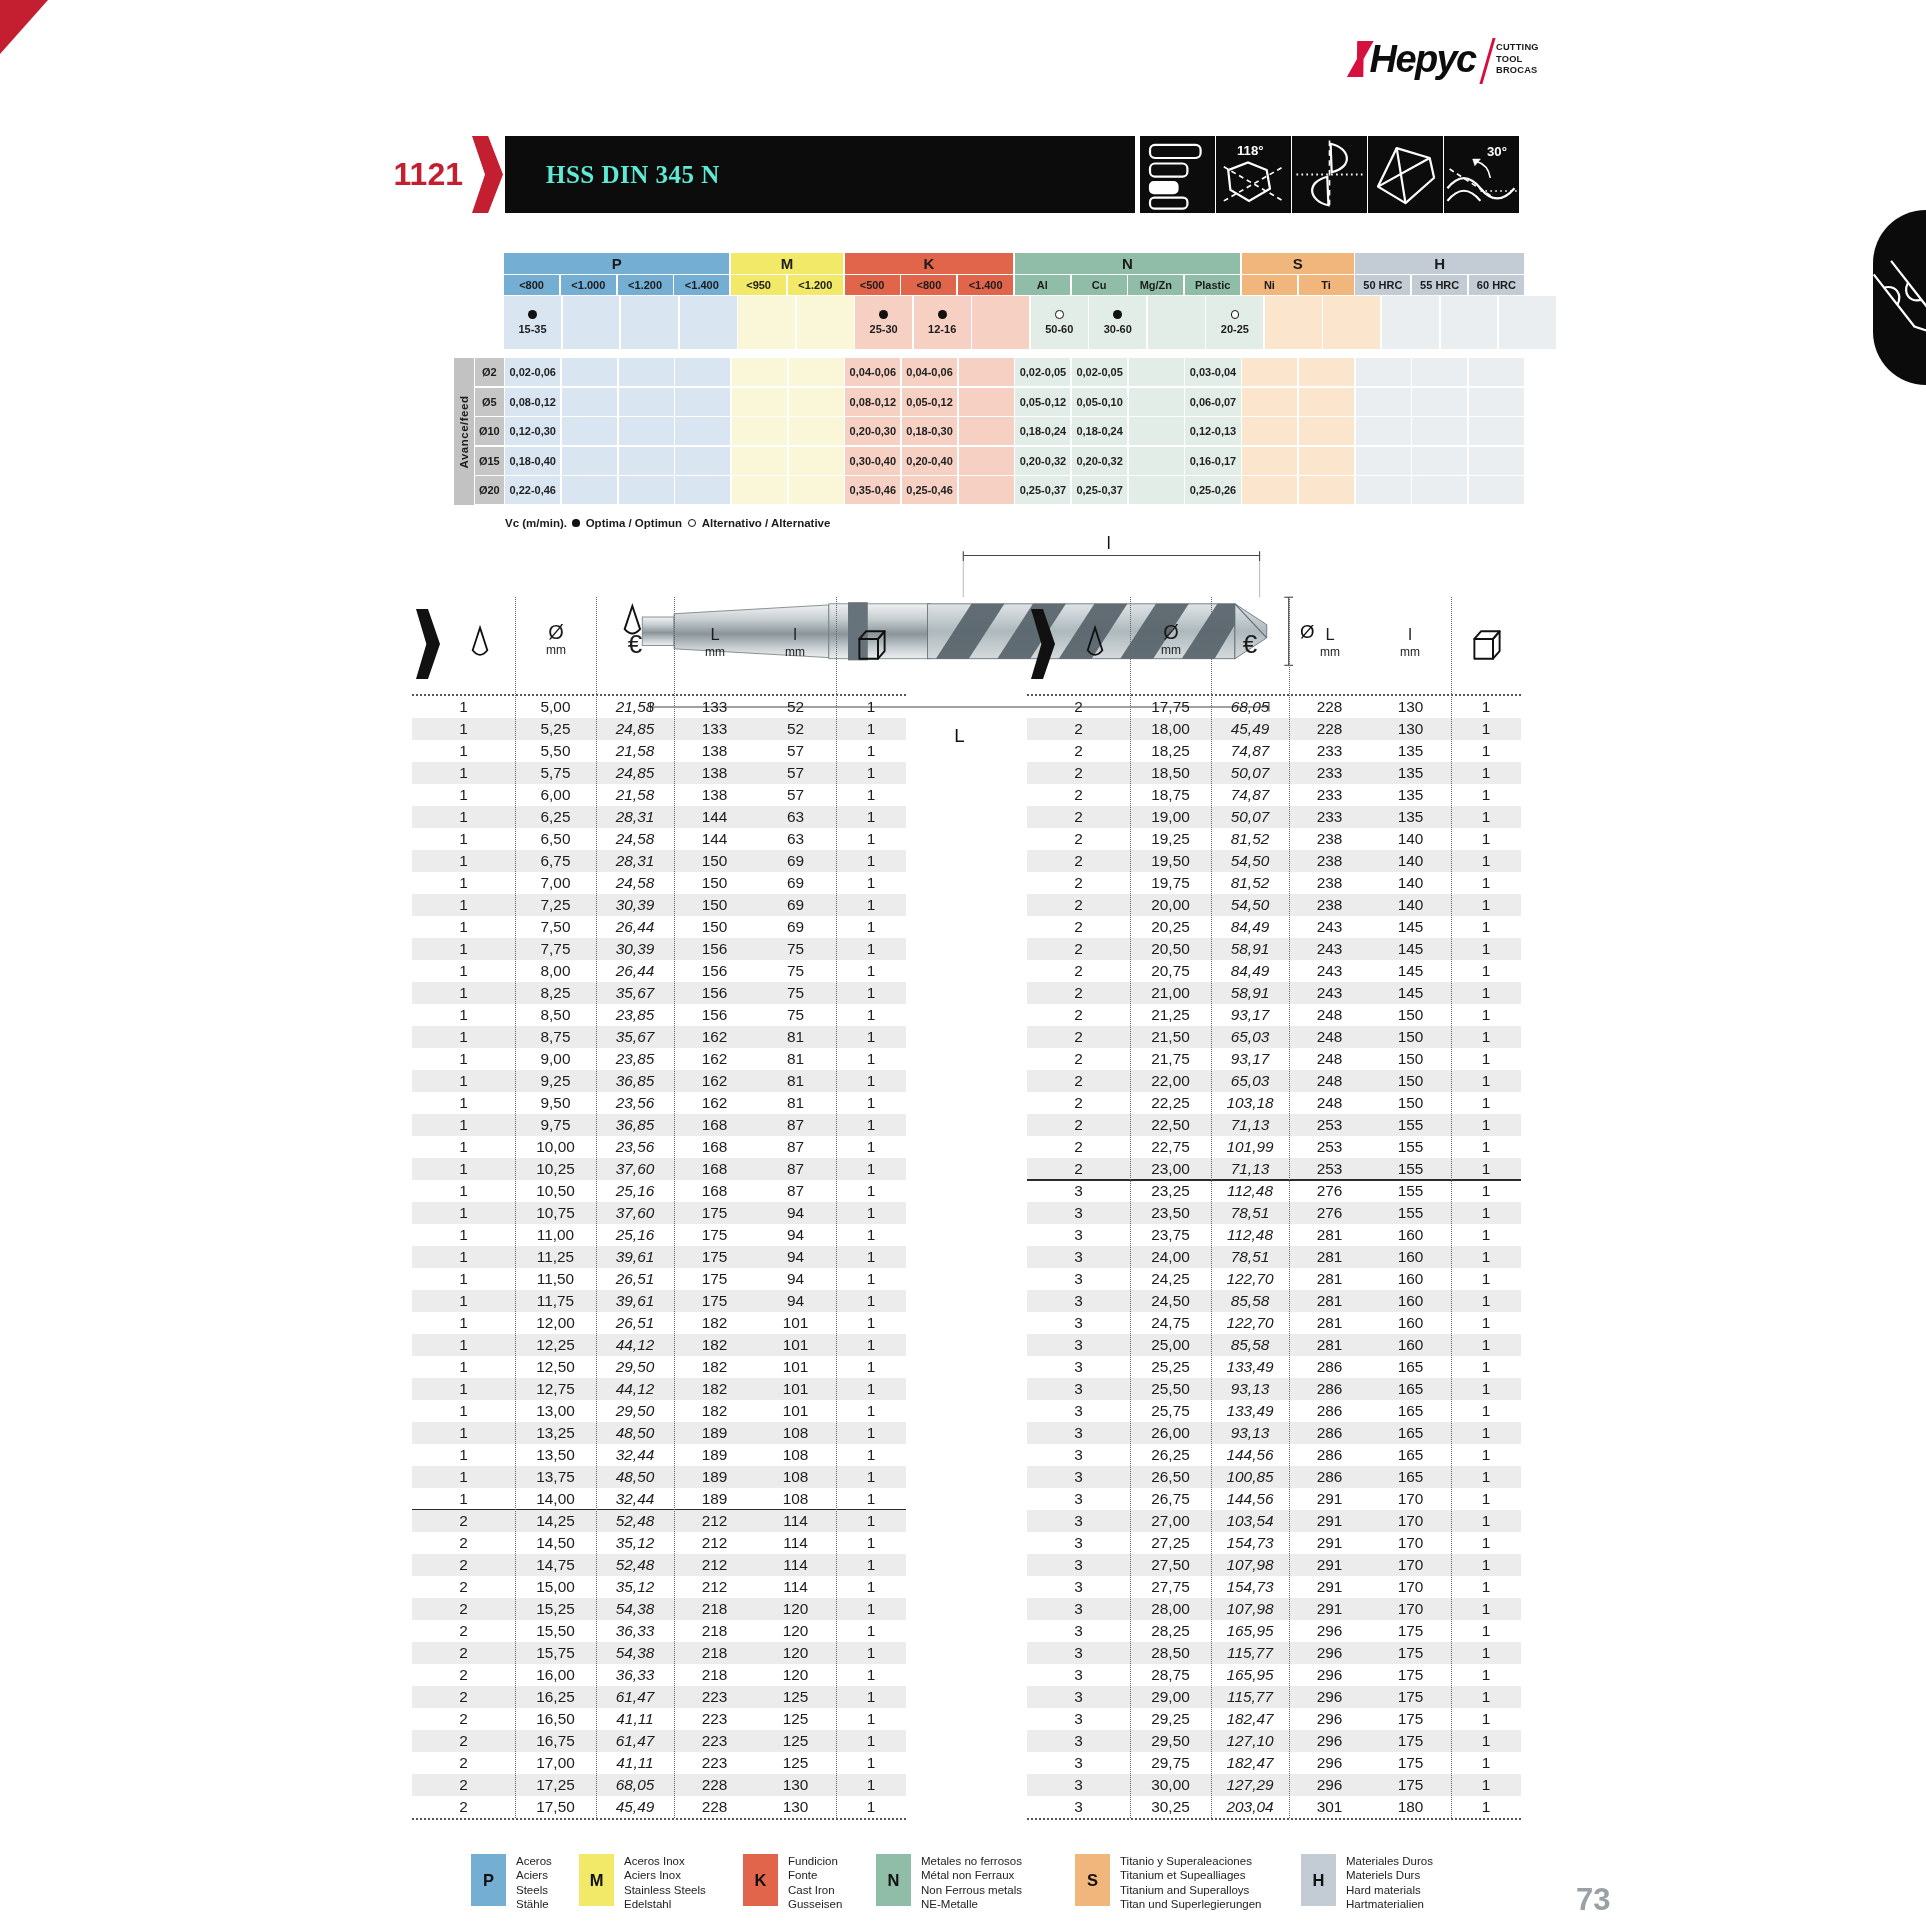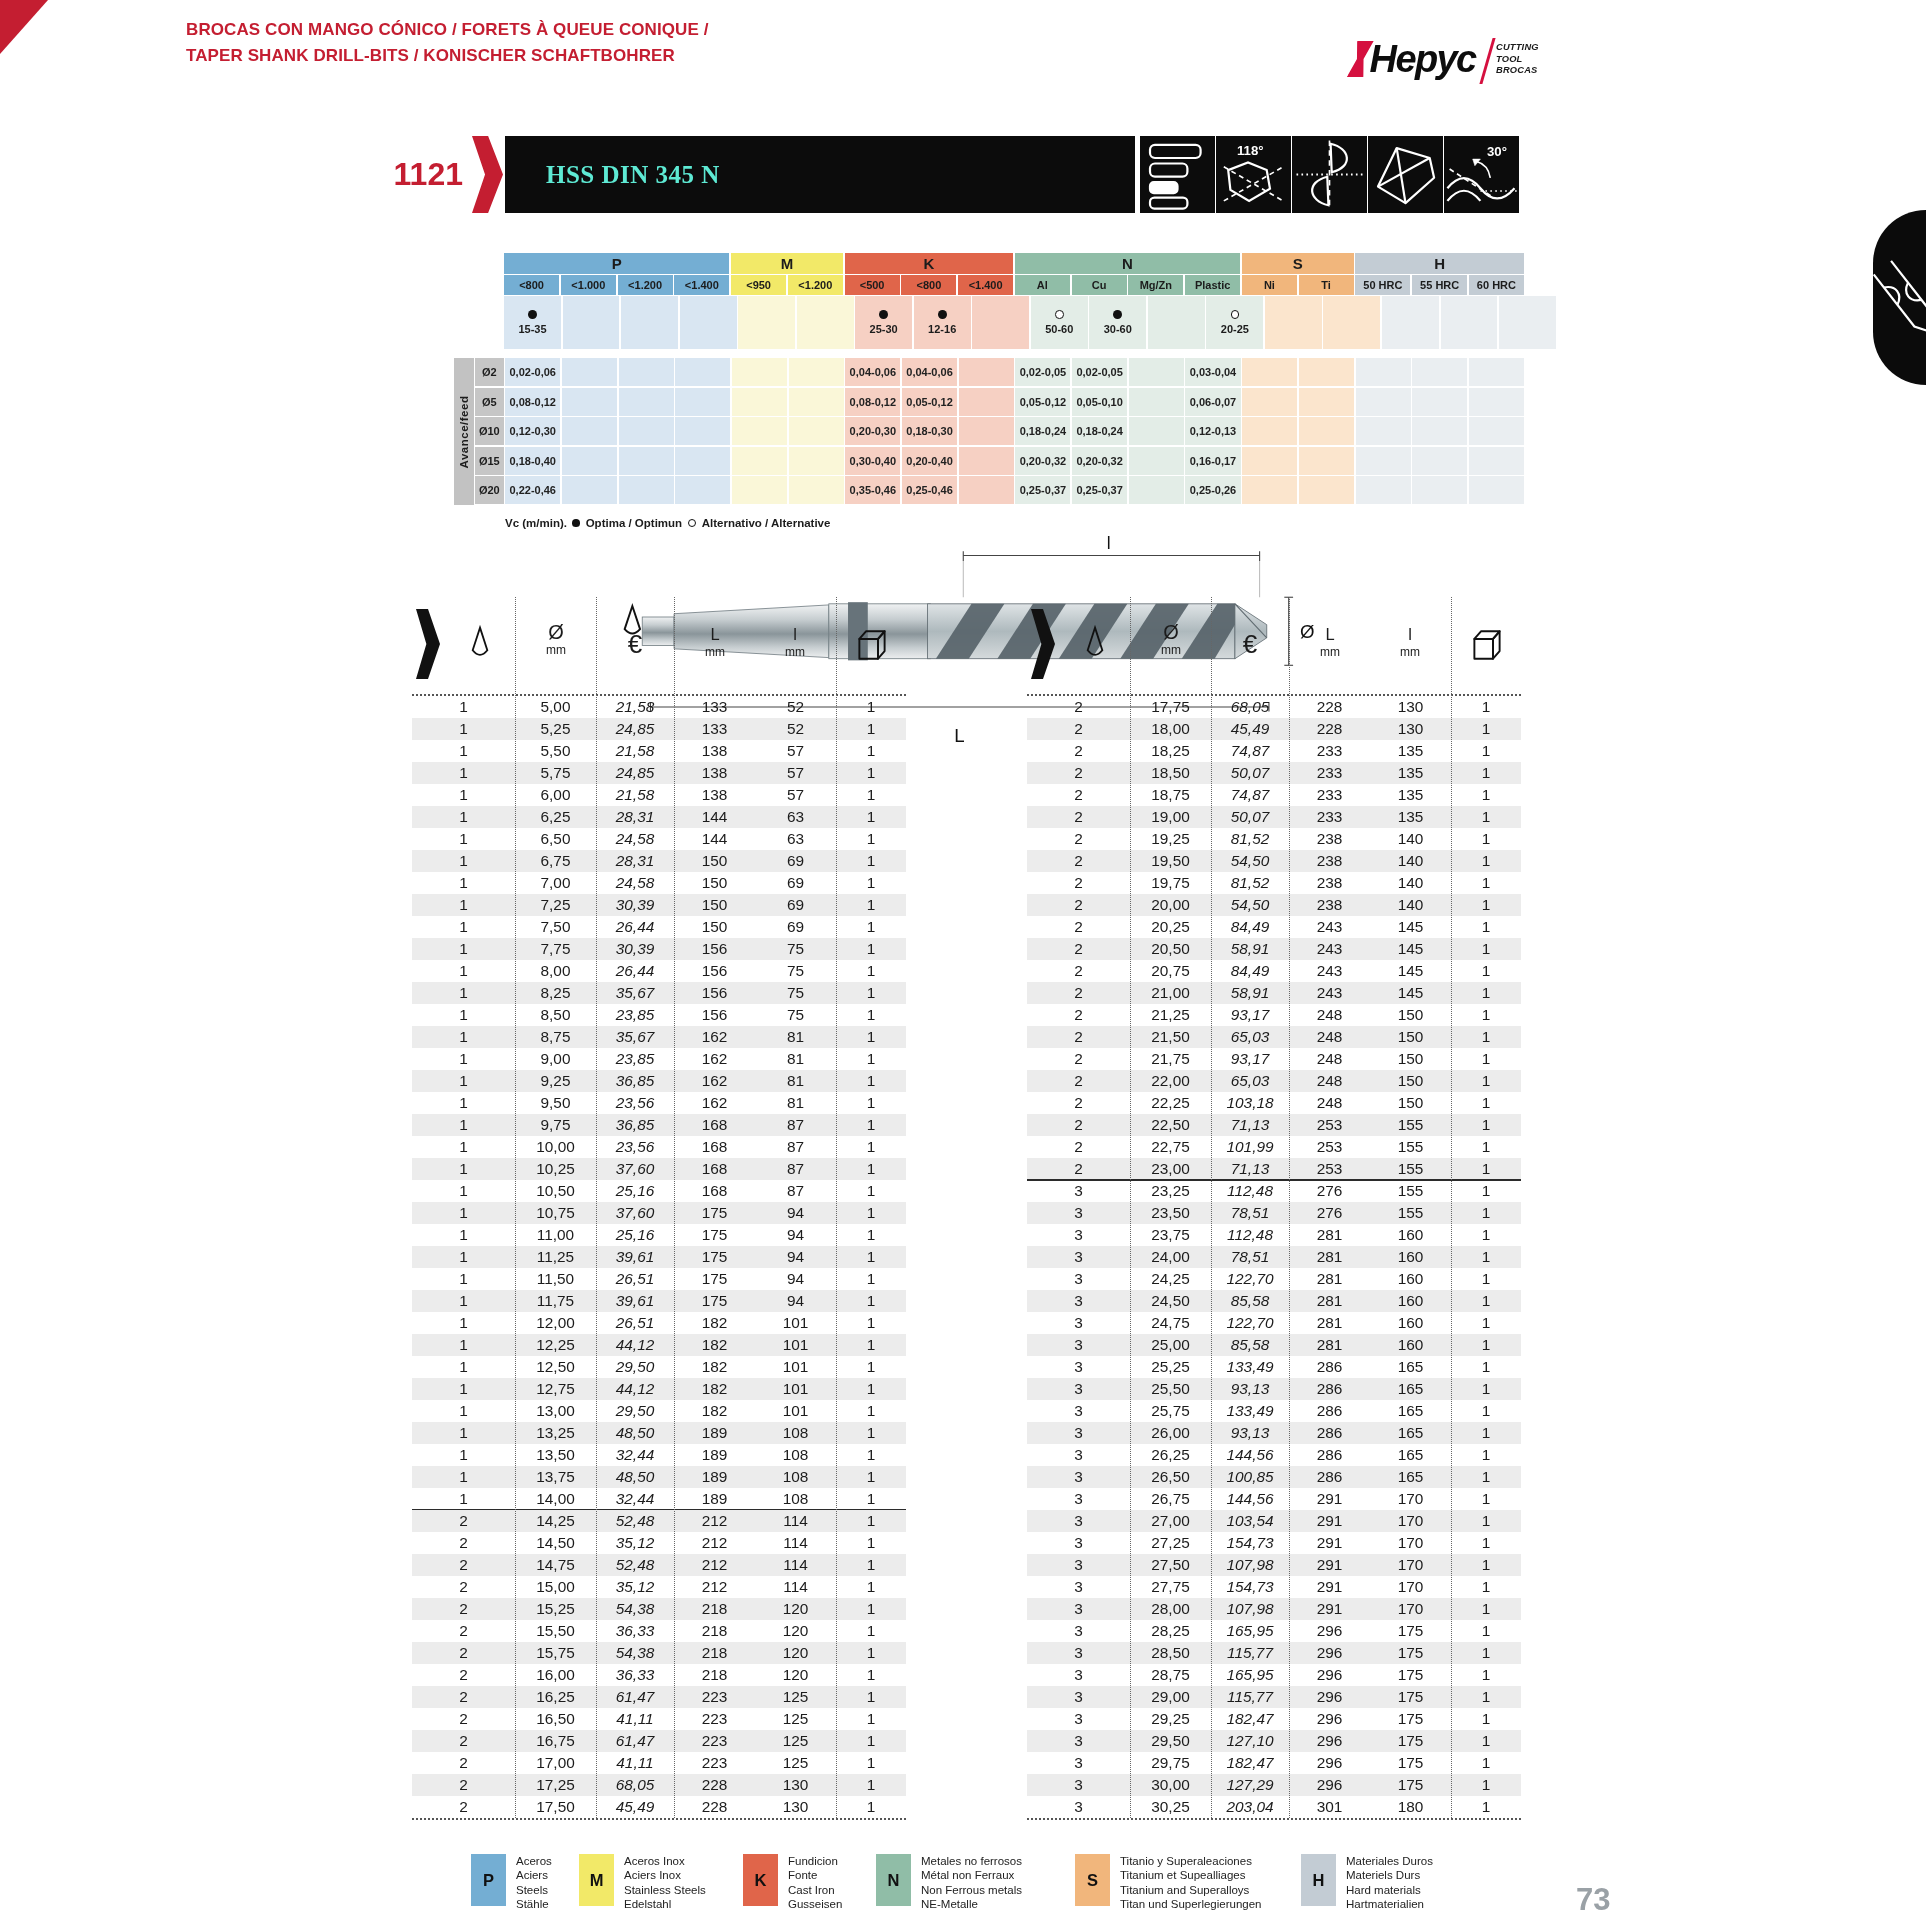--- a/index.html
+++ b/index.html
@@ -11,21 +11,21 @@
   
   .title{position:absolute;left:186px;top:16.5px;font-size:17px;font-weight:bold;
          color:#c41e31;line-height:26px;letter-spacing:0.1px;}
   
   .logo{position:absolute;left:1352px;top:38px;display:flex;align-items:flex-start;}
   .logo-accent{display:inline-block;width:16.5px;height:36px;background:#d5103f;
                transform:skewX(-16deg);margin:3.3px 1.1px 0 0;clip-path:polygon(0 0,100% 0,70% 50%,100% 100%,0 100%,30% 50%);}
   .logo-word{font-size:38px;font-weight:900;font-style:italic;letter-spacing:-1.6px;color:#0d0d0d;}
   .logo-slash{display:inline-block;width:2.7px;height:46px;background:#d5103f;transform:skewX(-16deg);margin:0 7.7px 0 10px;}
   .logo-tag{display:flex;flex-direction:column;font-size:9.3px;line-height:11.5px;font-weight:bold;
-            font-style:italic;color:#1a1a1a;margin-top:4.4px;letter-spacing:0.2px;}
+            color:#1a1a1a;margin-top:4.4px;letter-spacing:0.2px;}
   
   .band-code{position:absolute;left:380px;top:136px;width:83px;height:77px;display:flex;
              align-items:center;justify-content:flex-end;font-size:32px;font-weight:bold;color:#c41e31;}
   .band-chevron{position:absolute;left:472px;top:136px;width:31px;height:77px;background:#c41e31;
                 clip-path:polygon(0 0,52% 0,100% 50%,52% 100%,0 100%,42% 50%);}
   .band-black{position:absolute;left:505px;top:136px;width:630px;height:77px;background:#0c0c0c;
               display:flex;align-items:center;}
   .band-black span{color:#5eead4;font-size:25px;font-weight:bold;margin-left:41px;letter-spacing:0.5px;font-family:Liberation Serif, serif;}
   .band-icons{position:absolute;left:1140px;top:136px;display:flex;gap:1px;}
   .bicon{width:75px;height:77px;background:#0c0c0c;}
@@ -72,24 +72,20 @@
   #legend{position:absolute;left:0;top:1854px;width:1926px;height:66px;}
   .pagenum{position:absolute;left:1576px;top:1882px;font-size:31px;font-weight:bold;color:#9aa1a6;}
 </style>
 </head>
 <body>
 
 <div id="page">
 
   <div class="corner"></div>
 
-  <div class="title">
-    <div>BROCAS CON MANGO CÓNICO / FORETS À QUEUE CONIQUE /</div>
-    <div>TAPER SHANK DRILL-BITS / KONISCHER SCHAFTBOHRER</div>
-  </div>
 
   <div class="logo">
     <span class="logo-accent"></span>
     <span class="logo-word">Hepyc</span>
     <span class="logo-slash"></span>
     <span class="logo-tag">
       <span>CUTTING</span>
       <span>TOOL</span>
       <span>BROCAS</span>
     </span>

